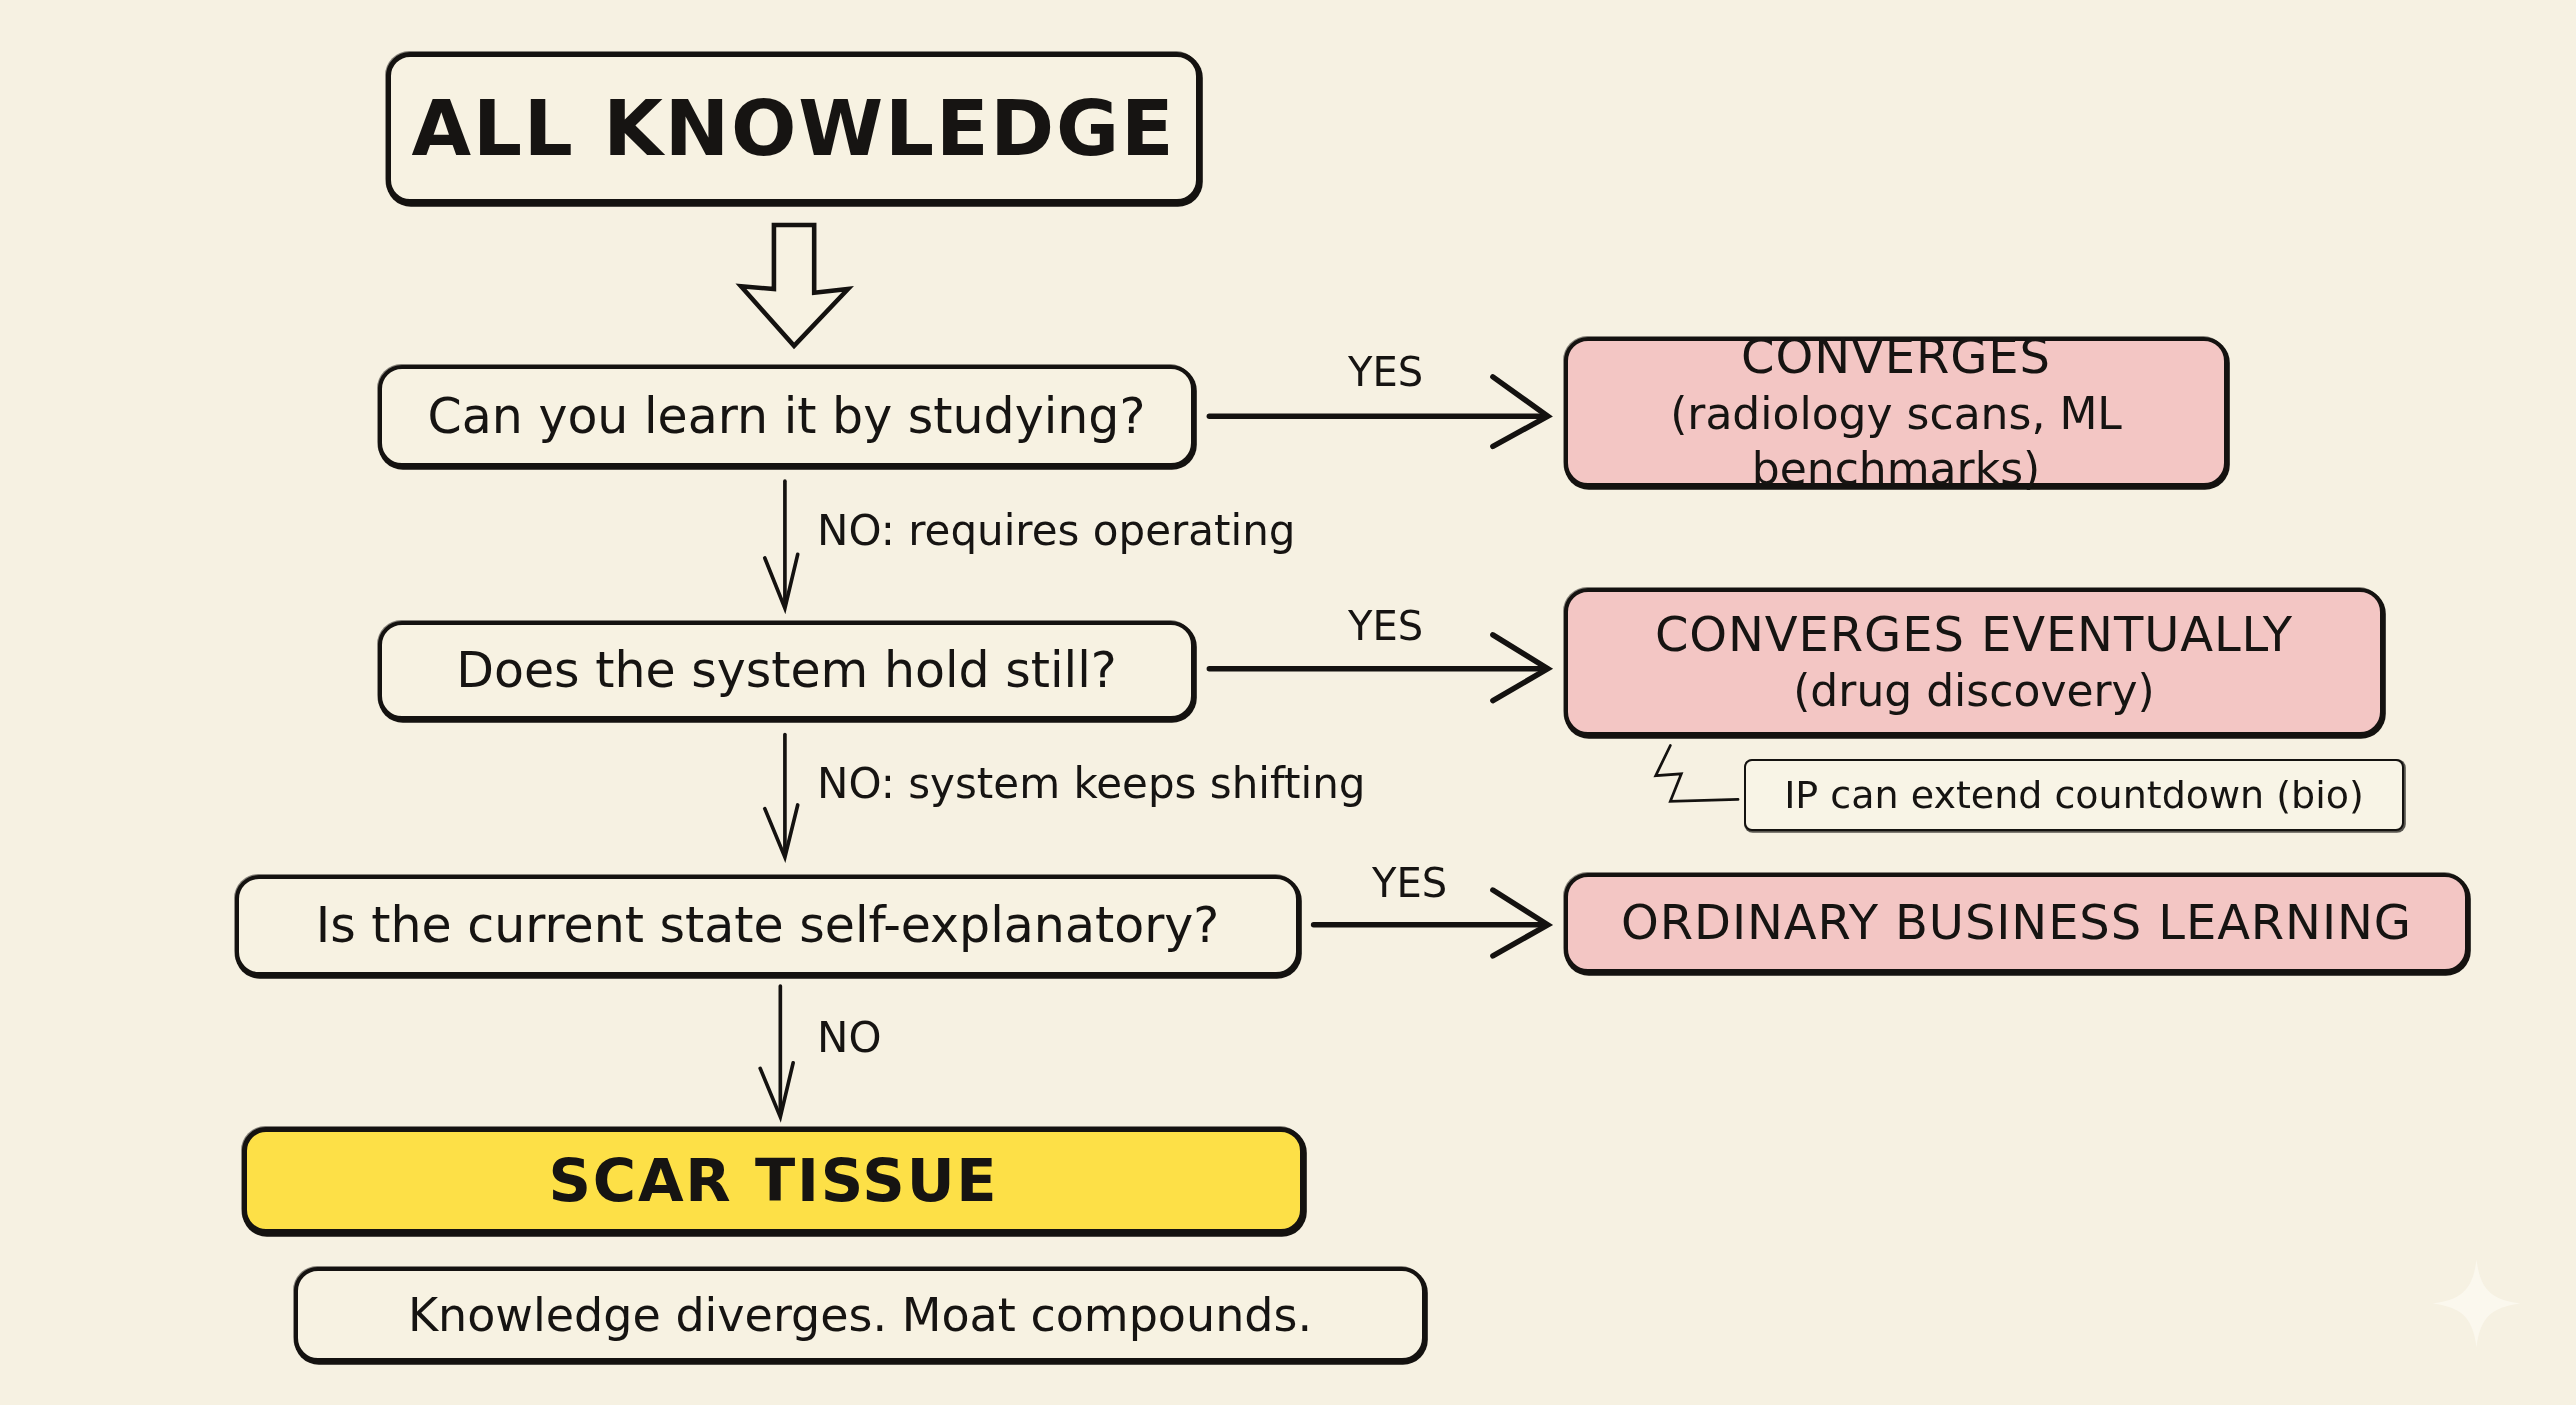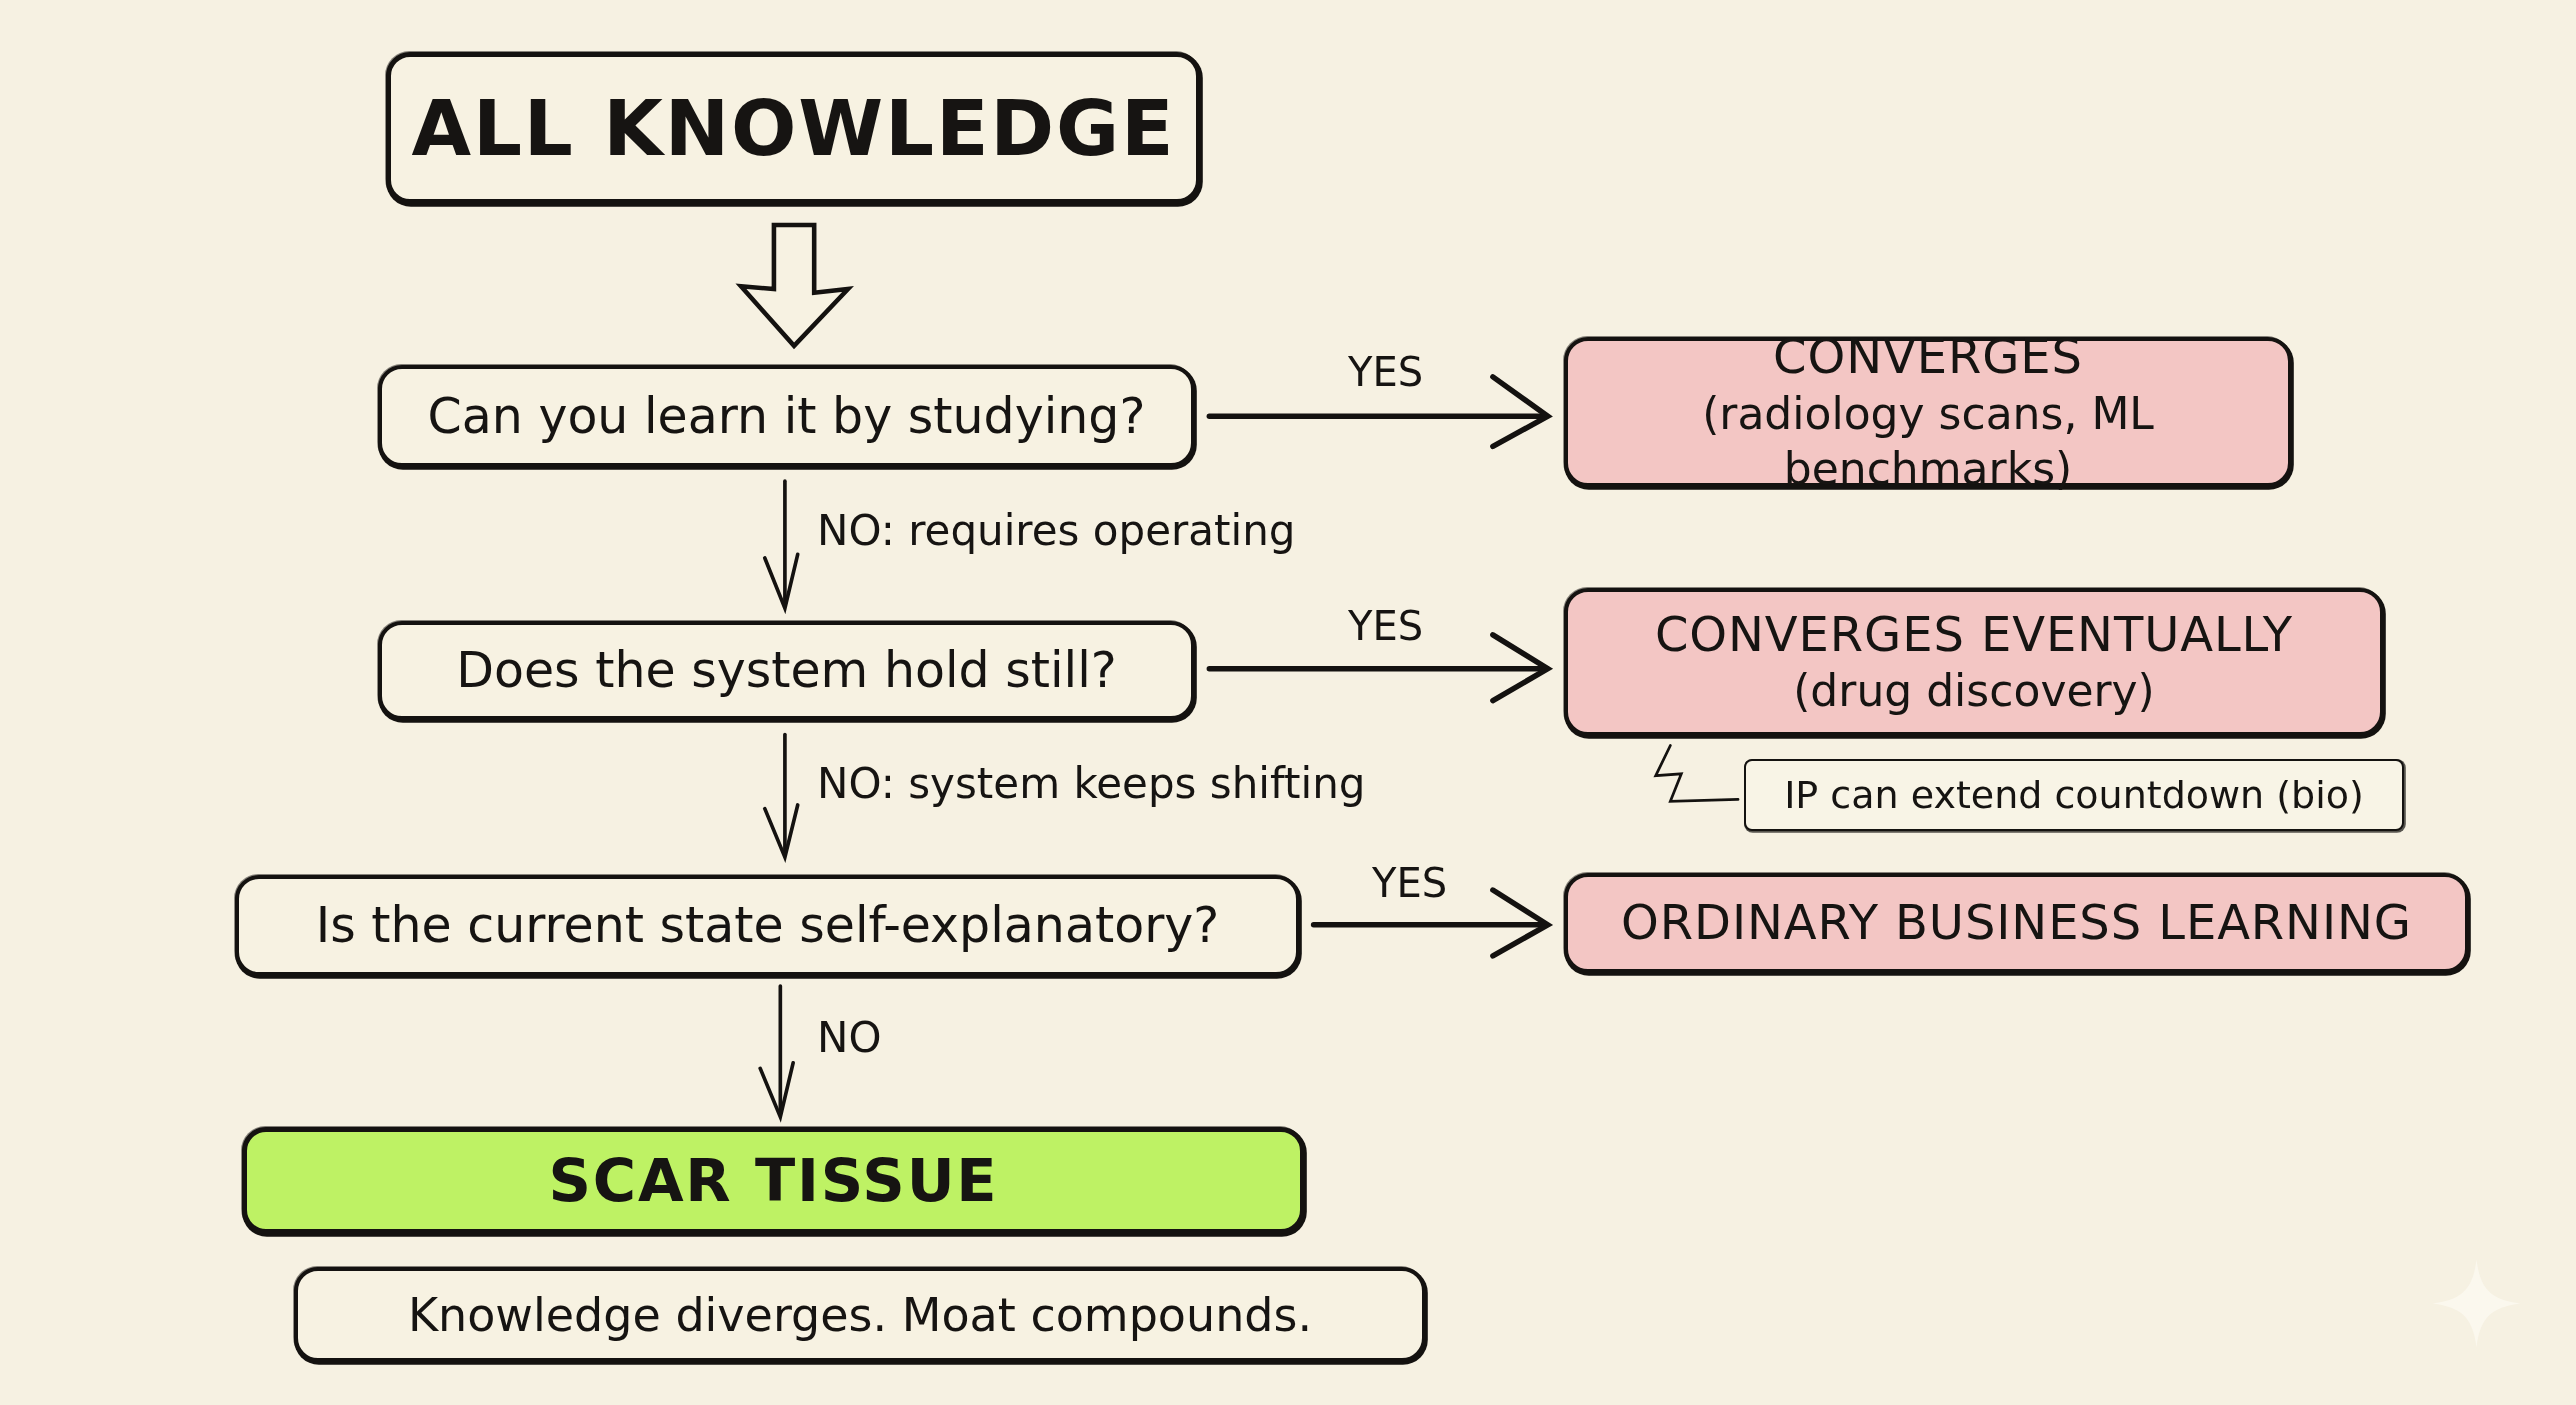--- a/index.html
+++ b/index.html
@@ -15,21 +15,21 @@
     box-sizing: border-box;
     border: 4.6px solid #141210;
     border-radius: 24px;
     display: flex; flex-direction: column;
     align-items: center; justify-content: center;
     text-align: center;
     box-shadow: 0.9px 1.8px 0 0.9px #141210, -0.9px -0.9px 0 0 rgba(20,18,16,0.5);
   }
   .cream { background: #f7f2e2; }
   .pink { background: #f3c6c4; }
-  .pink-strong { background: #bef264; }
+  .pink-strong { background: #fde047; }
   .title-text { font-size: 77px; font-weight: bold; letter-spacing: 1.8px; }
   .q-text { font-size: 49px; }
   .res-head { font-size: 48px; letter-spacing: 0.9px; line-height: 1.2; }
   .res-sub { font-size: 44px; line-height: 1.25; }
   .label { position: absolute; font-size: 42px; white-space: nowrap; text-align: right; }
   .yes { position: absolute; font-size: 40px; }
   svg.overlay { position: absolute; left: 0; top: 0; pointer-events: none; }
   .note {
     position: absolute; box-sizing: border-box;
     border: 2.7px solid #141210; border-radius: 8px;
@@ -75,21 +75,21 @@
 <div class="box cream" style="left:386px; top:52px; width:815px; height:152px; border-width:5.5px;text-align:center;">
   <span class="title-text">ALL KNOWLEDGE</span>
 </div>
 
 <div class="box cream" style="left:378px; top:365px; width:817px; height:102px;">
   <span class="q-text">Can you learn it by studying?</span>
 </div>
 <span class="yes" style="left:1348px; top:349px;">YES</span>
 <span class="label" style="left:817px; top:506px;">NO: requires operating</span>
 
-<div class="box pink" style="left:1564px; top:337px; width:728px; height:150px;">
+<div class="box pink" style="left:1564px; top:337px; width:664px; height:150px;">
   <span class="res-head">CONVERGES</span>
   <span class="res-sub">(radiology scans, ML benchmarks)</span>
 </div>
 
 <div class="box cream" style="left:378px; top:621px; width:817px; height:99px;">
   <span class="q-text">Does the system hold still?</span>
 </div>
 <span class="yes" style="left:1348px; top:603px;">YES</span>
 <span class="label" style="left:817px; top:759px;">NO: system keeps shifting</span>
 

